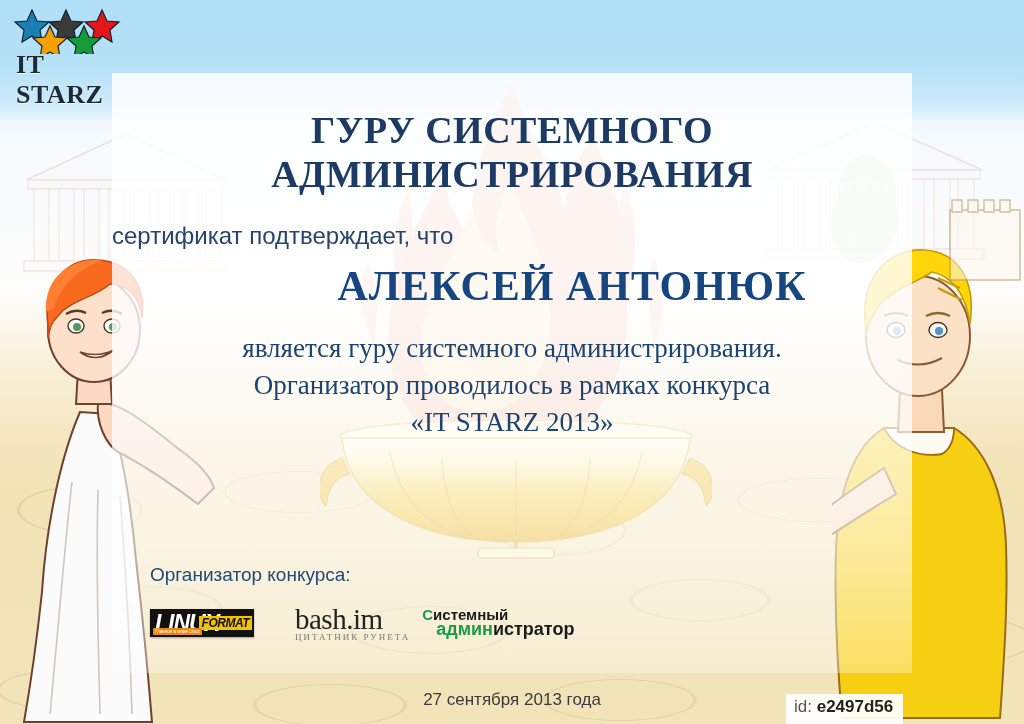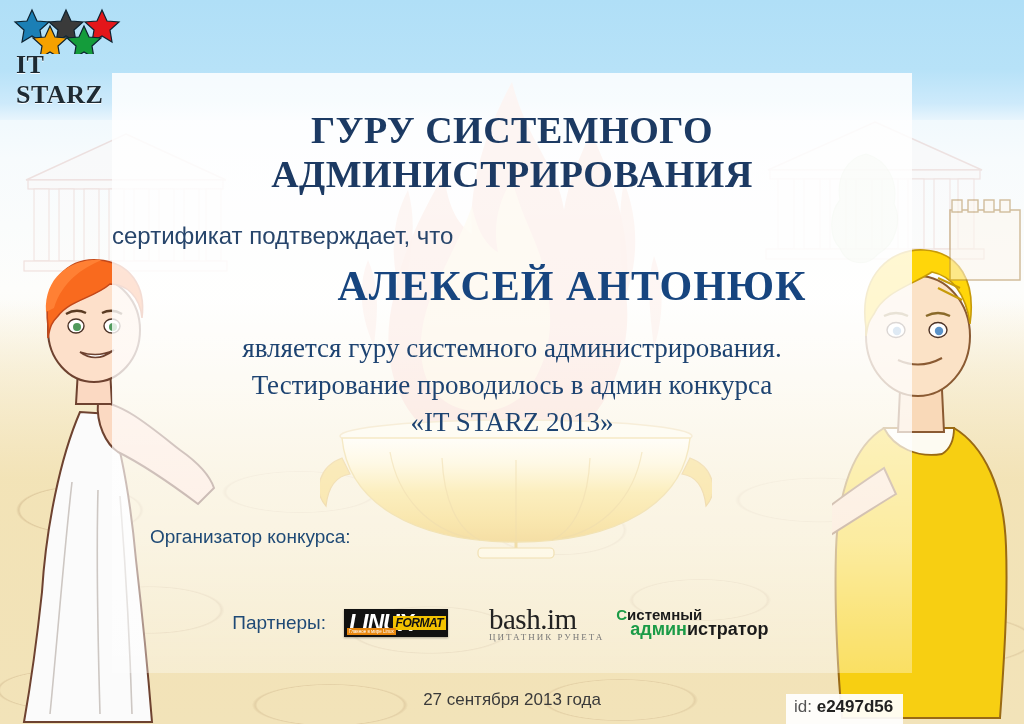--- a/index.html
+++ b/index.html
@@ -57,21 +57,21 @@
     color:#1c3a63;letter-spacing:.5px;}
   .confirm{position:absolute;left:112px;top:222px;width:800px;
     font-family:Liberation Sans, sans-serif;font-size:24px;color:#27456b;}
   .name{position:absolute;left:112px;top:262px;width:920px;text-align:center;
     font-family:"Liberation Serif",serif;font-weight:700;font-size:42px;
     color:#17457f;letter-spacing:1px;}
   .body{position:absolute;left:112px;top:330px;width:800px;text-align:center;
     font-family:"Liberation Serif",serif;font-size:27px;line-height:37px;color:#1d4371;}
 
   
-  .orgrow{position:absolute;left:150px;top:516px;width:600px;height:42px;display:flex;align-items:center;}
+  .orgrow{position:absolute;left:150px;top:564px;width:600px;height:42px;display:flex;align-items:flex-start;}
   .orglabel{font-size:19px;color:#1f4a76;font-family:"Liberation Sans",sans-serif;}
   .partrow{position:absolute;left:150px;top:600px;width:790px;height:46px;display:flex;align-items:center;}
   .partlabel{font-size:19px;color:#1f4a76;font-family:"Liberation Sans",sans-serif;
     width:176px;text-align:right;padding-right:18px;}
 
   
   .ideco{display:flex;align-items:center;margin-left:18px;}
   .ideco .mark{width:34px;height:34px;margin-right:8px;}
   .ideco .txt{font-family:"Liberation Sans",sans-serif;font-weight:700;font-size:31px;
     color:#2b2b2b;letter-spacing:-1px;}
@@ -283,30 +283,29 @@
       <div>ГУРУ СИСТЕМНОГО</div>
       <div>АДМИНИСТРИРОВАНИЯ</div>
     </div>
 
     <div class="confirm">сертификат подтверждает, что</div>
 
     <div class="name">АЛЕКСЕЙ АНТОНЮК</div>
 
     <div class="body">
       <div>является гуру системного администрирования.</div>
-      <div>Тестирование проводилось в админ конкурса</div>
+      <div>Организатор проводилось в рамках конкурса</div>
       <div>«IT STARZ 2013»</div>
     </div>
 
     <div class="orgrow">
       <div class="orglabel">Организатор конкурса:</div>
     </div>
 
     <div class="partrow">
-      <div class="partlabel">Партнеры:</div>
 
       <div class="lxf">
         <span class="lx">LINUX</span>
         <span class="fm">FORMAT</span>
         <span class="tag">Главное в мире Linux</span>
       </div>
 
       <div class="bash">
         <div class="b1">bash.im</div>
         <div class="b2">ЦИТАТНИК РУНЕТА</div>

